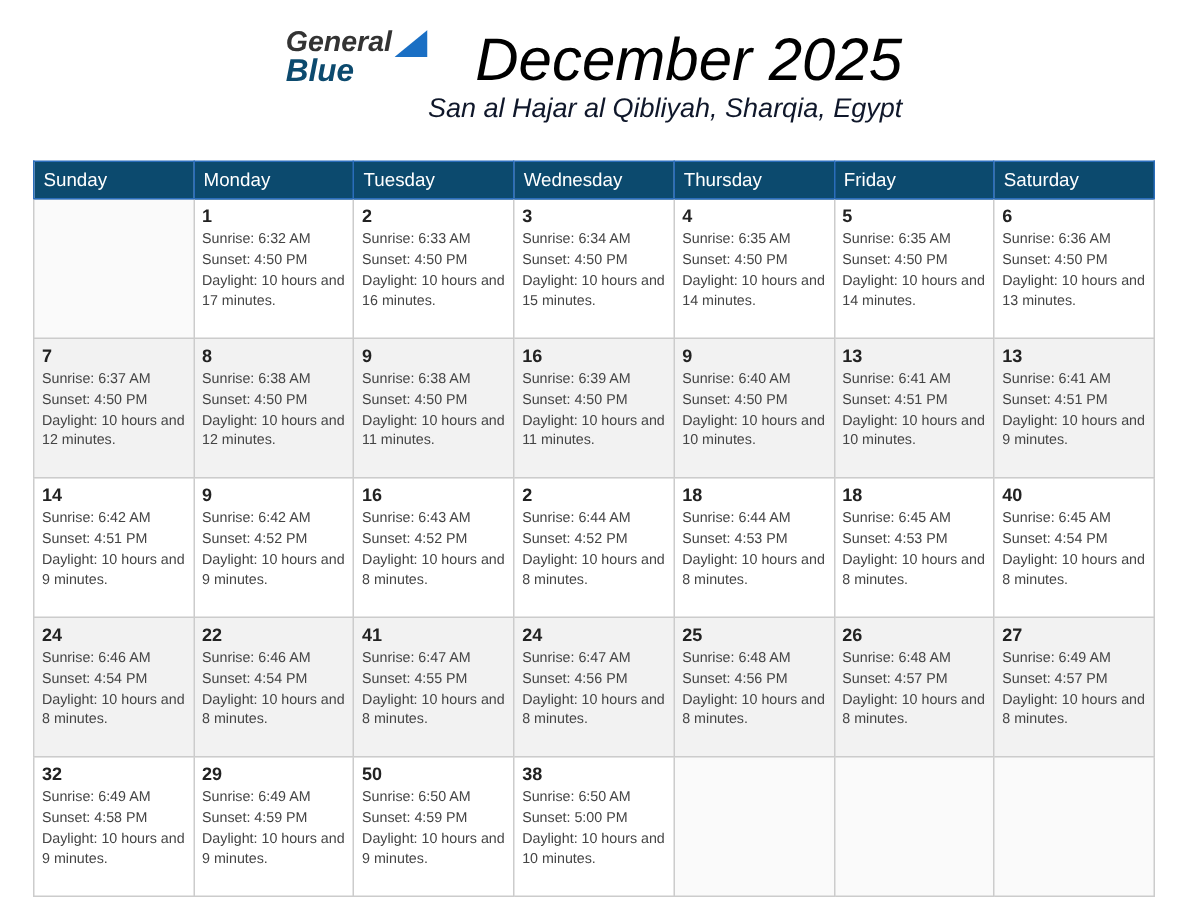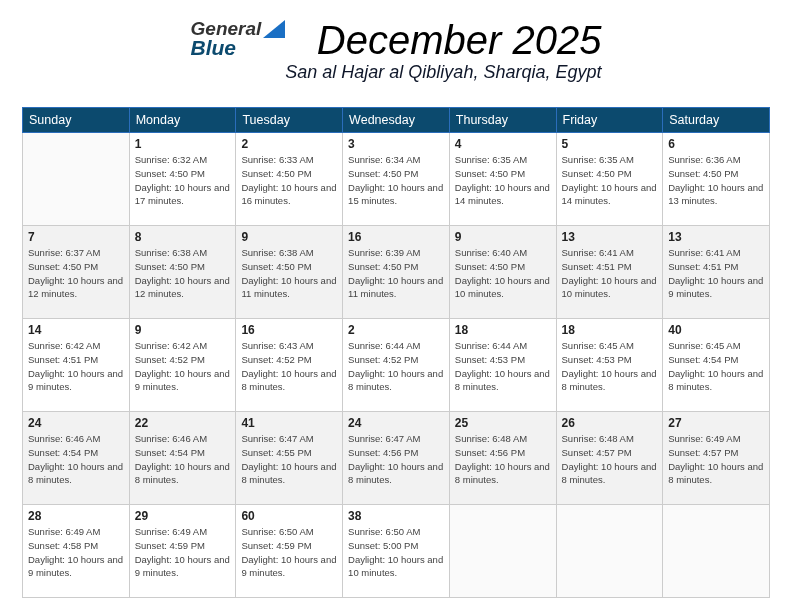--- a/index.html
+++ b/index.html
@@ -177,25 +177,25 @@
           <td><span class="day-num">24</span>
         <span class="cell-text">Sunrise: 6:47 AM<br>Sunset: 4:56 PM<br>Daylight: 10 hours and 8 minutes.</span></td>
           <td><span class="day-num">25</span>
         <span class="cell-text">Sunrise: 6:48 AM<br>Sunset: 4:56 PM<br>Daylight: 10 hours and 8 minutes.</span></td>
           <td><span class="day-num">26</span>
         <span class="cell-text">Sunrise: 6:48 AM<br>Sunset: 4:57 PM<br>Daylight: 10 hours and 8 minutes.</span></td>
           <td><span class="day-num">27</span>
         <span class="cell-text">Sunrise: 6:49 AM<br>Sunset: 4:57 PM<br>Daylight: 10 hours and 8 minutes.</span></td>
         </tr>
         <tr>
-          <td><span class="day-num">28</span>
+          <td><span class="day-num">32</span>
         <span class="cell-text">Sunrise: 6:49 AM<br>Sunset: 4:58 PM<br>Daylight: 10 hours and 9 minutes.</span></td>
           <td><span class="day-num">29</span>
         <span class="cell-text">Sunrise: 6:49 AM<br>Sunset: 4:59 PM<br>Daylight: 10 hours and 9 minutes.</span></td>
-          <td><span class="day-num">60</span>
+          <td><span class="day-num">50</span>
         <span class="cell-text">Sunrise: 6:50 AM<br>Sunset: 4:59 PM<br>Daylight: 10 hours and 9 minutes.</span></td>
           <td><span class="day-num">38</span>
         <span class="cell-text">Sunrise: 6:50 AM<br>Sunset: 5:00 PM<br>Daylight: 10 hours and 10 minutes.</span></td>
           <td class="empty-cell"></td>
           <td class="empty-cell"></td>
           <td class="empty-cell"></td>
         </tr>
       </tbody>
   </table>
 </div>

